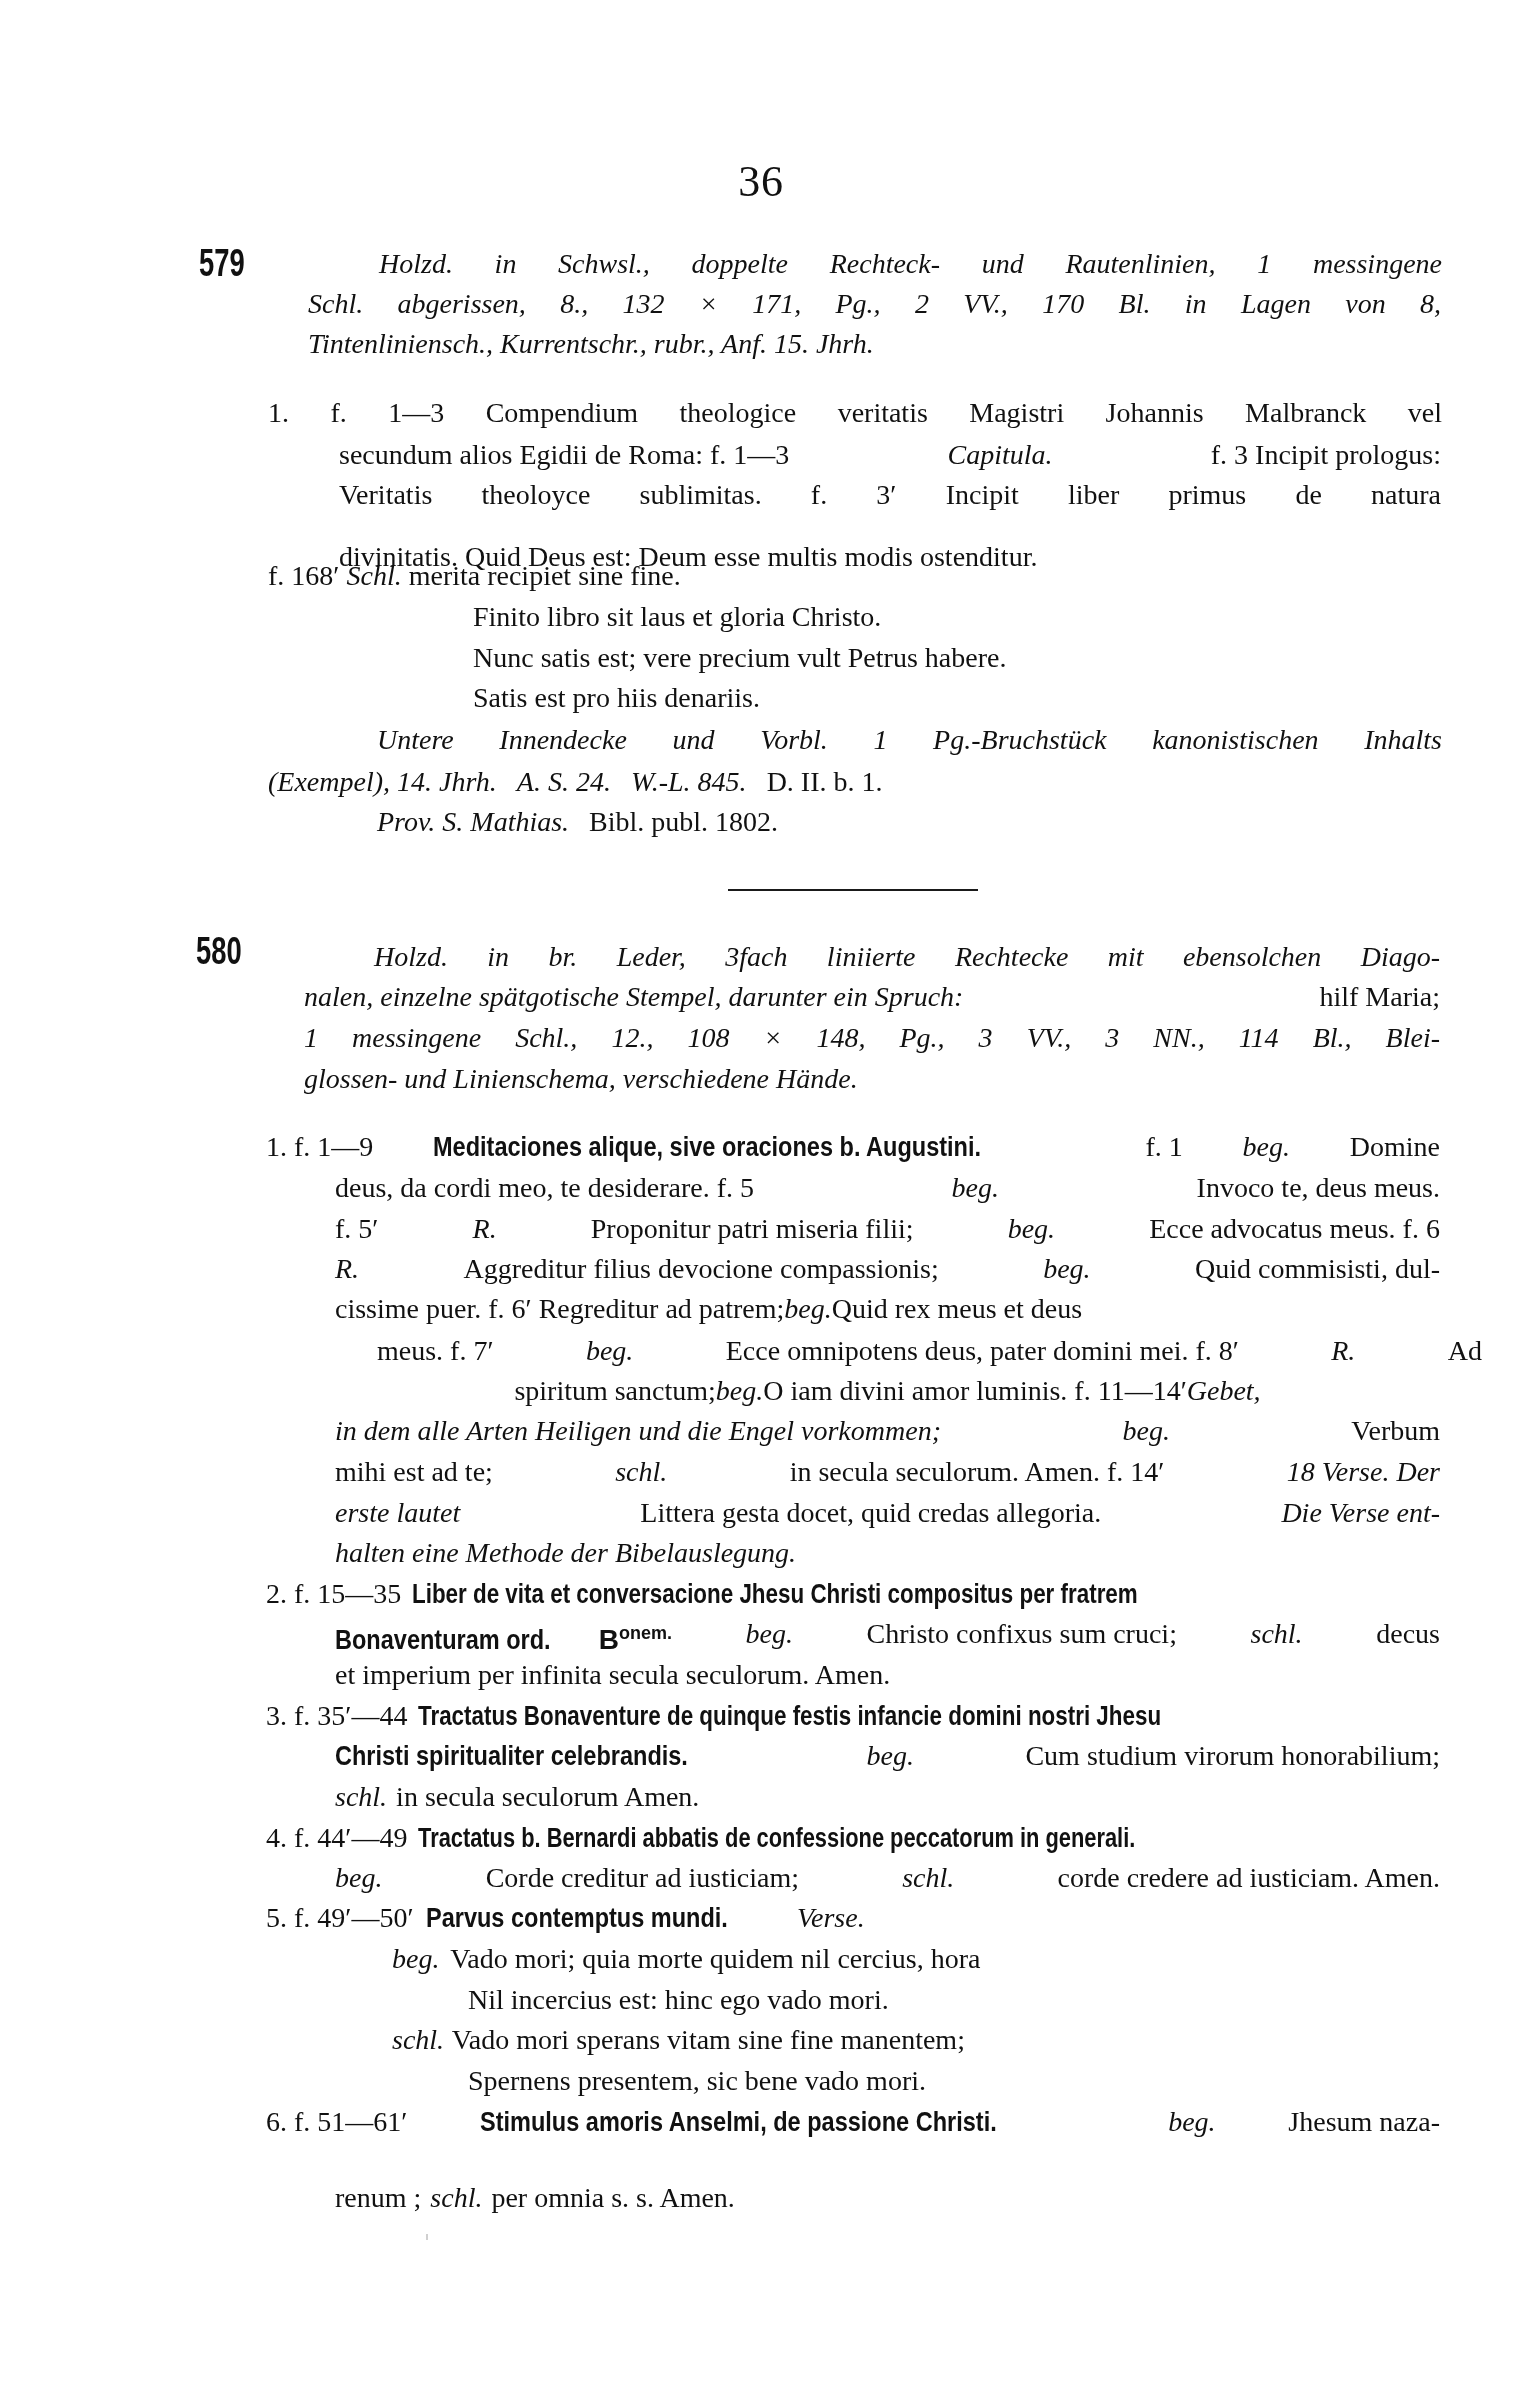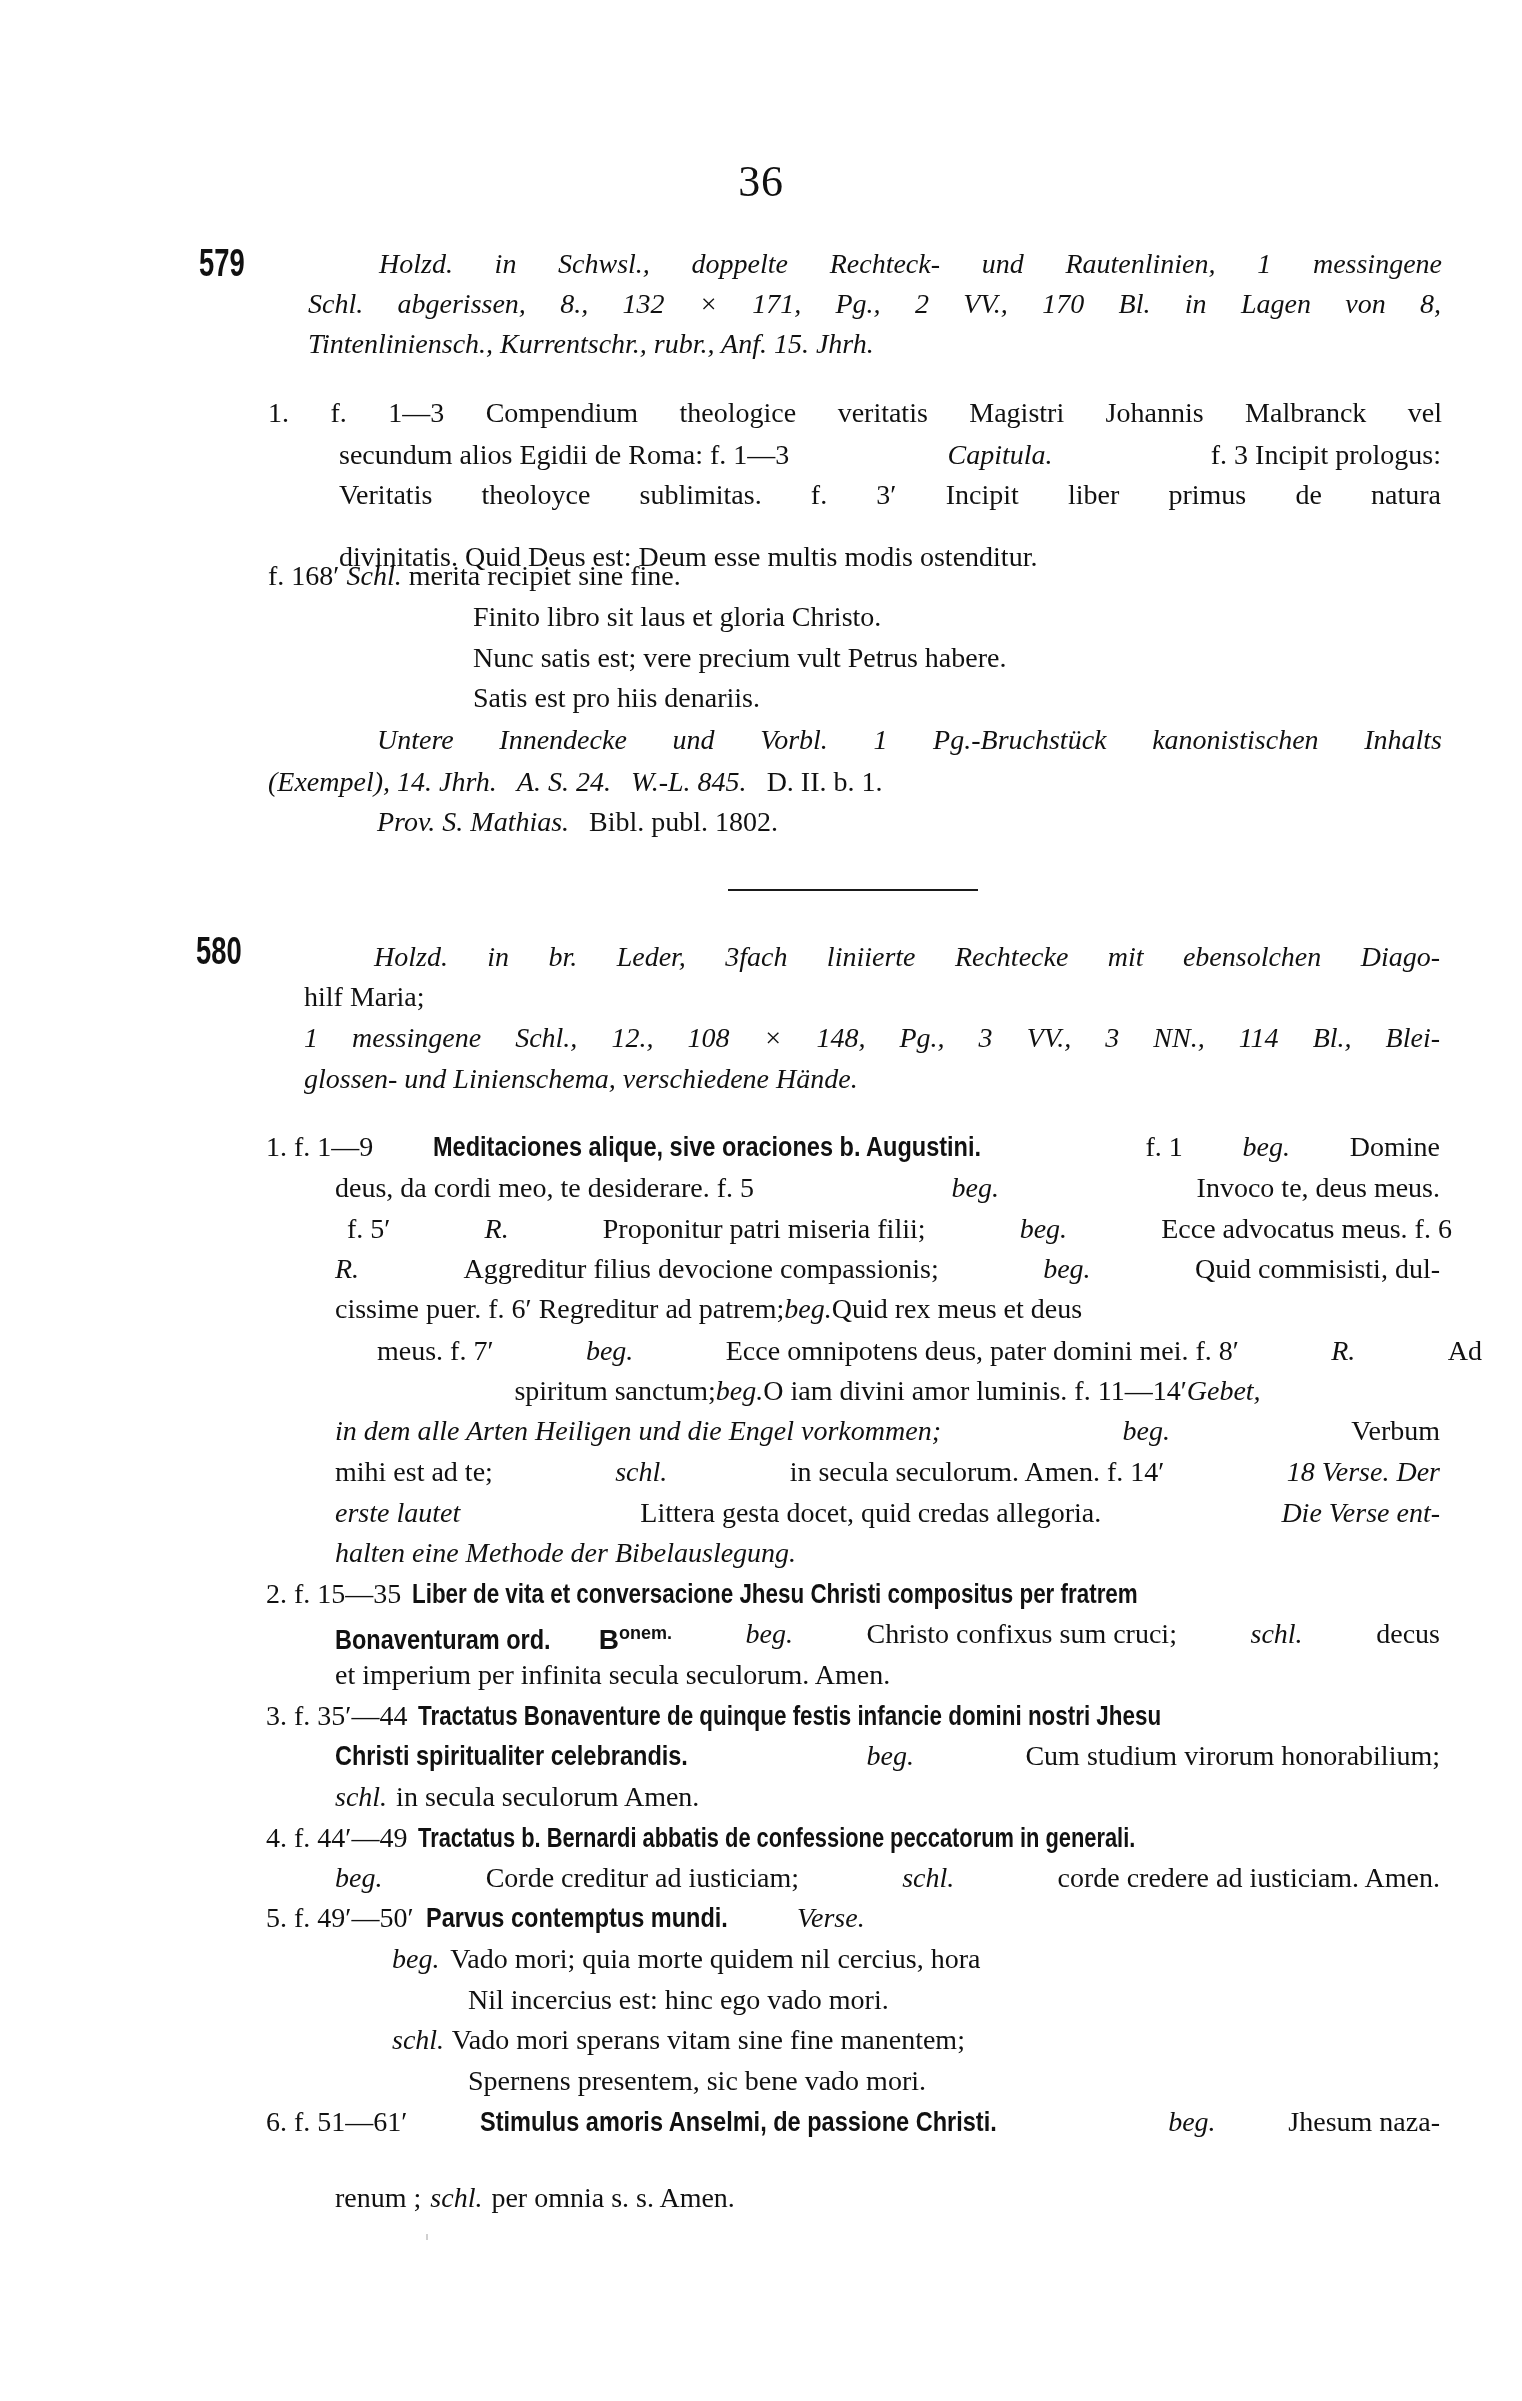--- a/index.html
+++ b/index.html
@@ -80,38 +80,39 @@
     <span class="it">Prov. S. Mathias.</span>
     <span>Bibl. publ. 1802.</span>
   </div>
 
   <div class="rule"></div>
 
   <div class="entry-no" style="left:196px; top:930px;">580</div>
 
   <div class="ln just it" style="left:374px; top:940px; width:1066px;">Holzd. in br. Leder, 3fach liniierte Rechtecke mit ebensolchen Diago-</div>
   <div class="ln" style="left:304px; top:980px; width:1136px; display:flex; justify-content:space-between;">
+    <span class="it">nalen, einzelne spätgotische Stempel, darunter ein Spruch:</span>
     <span>hilf Maria;</span>
   </div>
   <div class="ln just it" style="left:304px; top:1021px; width:1136px;">1 messingene Schl., 12., 108 × 148, Pg., 3 VV., 3 NN., 114 Bl., Blei-</div>
   <div class="ln it" style="left:304px; top:1062px;">glossen- und Linienschema, verschiedene Hände.</div>
 
   <div class="ln" style="left:266px; top:1130px; width:1174px; display:flex; justify-content:space-between;">
     <span>1. f. 1—9</span>
     <span class="bd">Meditaciones alique, sive oraciones b. Augustini.</span>
     <span>f. 1</span>
     <span class="it">beg.</span>
     <span>Domine</span>
   </div>
   <div class="ln" style="left:335px; top:1171px; width:1105px; display:flex; justify-content:space-between;">
     <span>deus, da cordi meo, te desiderare.  f. 5</span>
     <span class="it">beg.</span>
     <span>Invoco te, deus meus.</span>
   </div>
-  <div class="ln" style="left:335px; top:1212px; width:1105px; display:flex; justify-content:space-between;margin-left:12px;">
+  <div class="ln" style="left:335px; top:1212px; width:1105px; display:flex; justify-content:space-between;">
     <span>f. 5′</span>
     <span class="it">R.</span>
     <span>Proponitur patri miseria filii;</span>
     <span class="it">beg.</span>
     <span>Ecce advocatus meus.  f. 6</span>
   </div>
   <div class="ln" style="left:335px; top:1252px; width:1105px; display:flex; justify-content:space-between;">
     <span class="it">R.</span>
     <span>Aggreditur filius devocione compassionis;</span>
     <span class="it">beg.</span>

